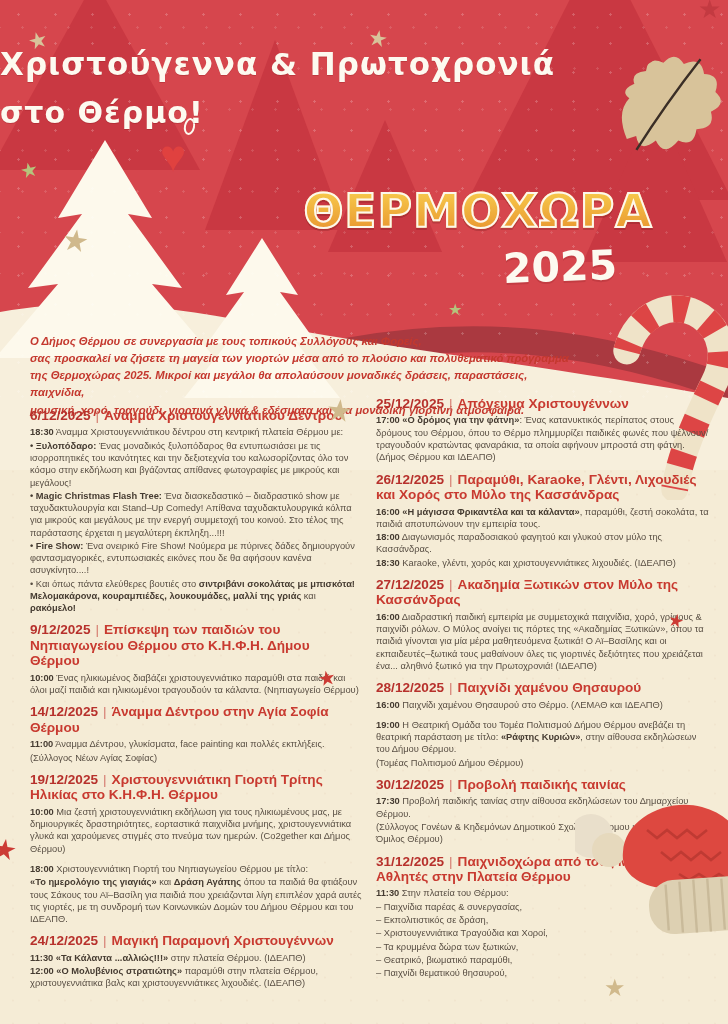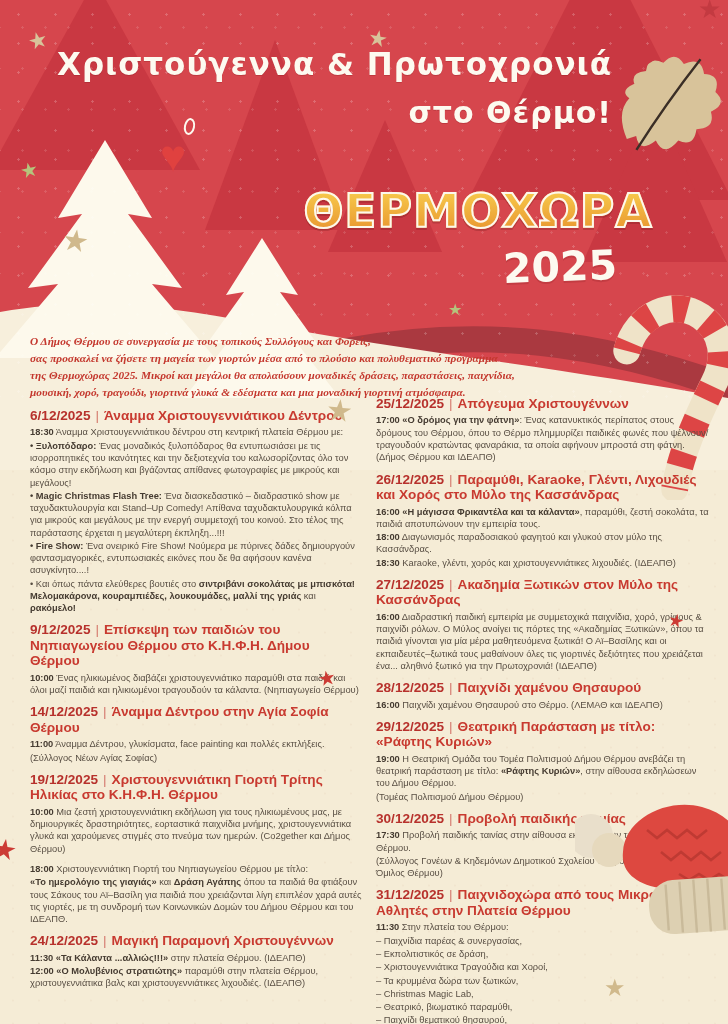--- a/index.html
+++ b/index.html
@@ -6,35 +6,35 @@
   body{width:728px;height:1024px;font-family:"Liberation Sans",sans-serif;}
   #poster{position:relative;width:728px;height:1024px;overflow:hidden;background:#f5ecd6;
     background-image:radial-gradient(rgba(160,100,60,.05) 1px,transparent 1.4px);background-size:26px 23px;}
   
   #header{position:absolute;top:0;left:0;width:728px;height:470px;}
   #header-art{position:absolute;top:0;left:0;}
   .speckles{position:absolute;top:0;left:0;width:728px;height:400px;pointer-events:none;
     background-image:radial-gradient(circle,rgba(255,255,255,.20) 1.1px,transparent 1.3px),
                      radial-gradient(circle,rgba(255,255,255,.13) 1px,transparent 1.2px);
     background-size:37px 29px,23px 41px;background-position:0 0,11px 7px;}
-  .title-line{position:absolute;left:0;width:612px;text-align:right;color:#fdfaf0;
+  .title-line{position:absolute;left:0;width:612px;text-align:left;color:#fdfaf0;
     font-family:"DejaVu Sans",sans-serif;font-weight:700;letter-spacing:1px;
     text-shadow:0 1px 0 rgba(120,20,25,.25);}
   #title1{top:46px;font-size:31px;}
   #title2{top:95px;font-size:30px;}
   #brand{position:absolute;top:183px;left:248px;width:460px;text-align:center;
     font-family:"DejaVu Sans",sans-serif;font-weight:800;font-size:47px;letter-spacing:1px;
     background:linear-gradient(180deg,#f7c94b 15%,#e8952f 90%);
     -webkit-background-clip:text;background-clip:text;color:#eda63e;-webkit-text-fill-color:transparent;
     -webkit-text-stroke:2px #fdf8ec;filter:drop-shadow(0 2px 0 rgba(100,20,20,.25));}
   #year{position:absolute;top:243px;left:430px;width:260px;text-align:center;
     font-family:"DejaVu Sans",sans-serif;font-weight:800;font-size:41px;color:#fdfaf0;
     transform:rotate(-2deg);text-shadow:0 2px 0 rgba(120,20,25,.2);}
   #intro{position:absolute;top:333px;left:30px;width:545px;color:#c4382e;
-    font-style:italic;font-size:11.3px;line-height:1.52;font-weight:600;font-family:Liberation Serif, serif;}
+    font-style:italic;font-size:11.3px;line-height:1.52;font-weight:600;}
   
   .star{position:absolute;line-height:1;pointer-events:none;}
   .heart{position:absolute;line-height:1;pointer-events:none;}
   .string-loop{position:absolute;width:7px;height:13px;border:2px solid #fdfaf0;border-radius:50%;transform:rotate(12deg);}
   .deco-svg{position:absolute;pointer-events:none;}
   
   #program{position:absolute;top:396px;left:30px;width:680px;height:622px;display:flex;}
   .col{width:332px;}
   #col-left{padding-top:12px;}
   #col-right{margin-left:14px;width:334px;}
@@ -154,37 +154,35 @@
         </article>
         <article class="event">
           <h3 class="ev-h"><span class="ev-date">27/12/2025</span><span class="ev-sep">|</span><span class="ev-title">Ακαδημία Ξωτικών στον Μύλο της Κασσάνδρας</span></h3>
           <p class="event-line"><b>16:00</b> Διαδραστική παιδική εμπειρία με συμμετοχικά παιχνίδια, χορό, γρίφους &amp; παιχνίδι ρόλων. Ο Μύλος ανοίγει τις πόρτες της «Ακαδημίας Ξωτικών», όπου τα παιδιά γίνονται για μία μέρα μαθητευόμενα ξωτικά! Ο Αϊ–Βασίλης και οι εκπαιδευτές–ξωτικά τους μαθαίνουν όλες τις γιορτινές δεξιότητες που χρειάζεται ένα... αληθινό ξωτικό για την Πρωτοχρονιά! (ΙΔΕΑΠΘ)</p>
         </article>
         <article class="event">
           <h3 class="ev-h"><span class="ev-date">28/12/2025</span><span class="ev-sep">|</span><span class="ev-title">Παιχνίδι χαμένου Θησαυρού</span></h3>
           <p class="event-line"><b>16:00</b> Παιχνίδι χαμένου Θησαυρού στο Θέρμο. (ΛΕΜΑΘ και ΙΔΕΑΠΘ)</p>
         </article>
         <article class="event">
-          <h3 class="ev-h"><span class="ev-date">29/12/2025</span><span class="ev-sep">|</span><span class="ev-title">Θεατρική Παράσταση με τίτλο: «Ράφτης Κυριών»</span></h3>
           <p class="event-line"><b>19:00</b> Η Θεατρική Ομάδα του Τομέα Πολιτισμού Δήμου Θέρμου ανεβάζει τη θεατρική παράσταση με τίτλο: <b>«Ράφτης Κυριών»</b>, στην αίθουσα εκδηλώσεων του Δήμου Θέρμου.</p>
           <p class="event-line">(Τομέας Πολιτισμού Δήμου Θέρμου)</p>
         </article>
         <article class="event">
           <h3 class="ev-h"><span class="ev-date">30/12/2025</span><span class="ev-sep">|</span><span class="ev-title">Προβολή παιδικής ταινίας</span></h3>
           <p class="event-line"><b>17:30</b> Προβολή παιδικής ταινίας στην αίθουσα εκδηλώσεων του Δημαρχείου Θέρμου.</p>
           <p class="event-line">(Σύλλογος Γονέων &amp; Κηδεμόνων Δημοτικού Σχολείου Θέρμου και Εκπολιτιστικός Όμιλος Θέρμου)</p>
         </article>
         <article class="event">
           <h3 class="ev-h"><span class="ev-date">31/12/2025</span><span class="ev-sep">|</span><span class="ev-title">Παιχνιδοχώρα από τους Μικρούς Αθλητές στην Πλατεία Θέρμου</span></h3>
           <p class="event-line"><b>11:30</b> Στην πλατεία του Θέρμου:</p>
           <p class="event-line">– Παιχνίδια παρέας &amp; συνεργασίας,</p>
           <p class="event-line">– Εκπολιτιστικός σε δράση,</p>
           <p class="event-line">– Χριστουγεννιάτικα Τραγούδια και Χοροί,</p>
           <p class="event-line">– Τα κρυμμένα δώρα των ξωτικών,</p>
-          <p class="event-line">– Christmas Magic Lab,</p>
           <p class="event-line">– Θεατρικό, βιωματικό παραμύθι,</p>
           <p class="event-line">– Παιχνίδι θεματικού θησαυρού,</p>
         </article>
       </div>
   </div>
 
   <span class="star" style="top:396px;left:326px;font-size:30px;color:#d0b98c;transform:rotate(6deg);">★</span>
   <span class="star" style="top:668px;left:318px;font-size:20px;color:#cc3b35;transform:rotate(-10deg);">★</span>
   <span class="star" style="top:612px;left:668px;font-size:18px;color:#cc3b35;transform:rotate(14deg);">★</span>
   <span class="star" style="top:836px;left:-8px;font-size:28px;color:#cc3b35;transform:rotate(8deg);">★</span>

